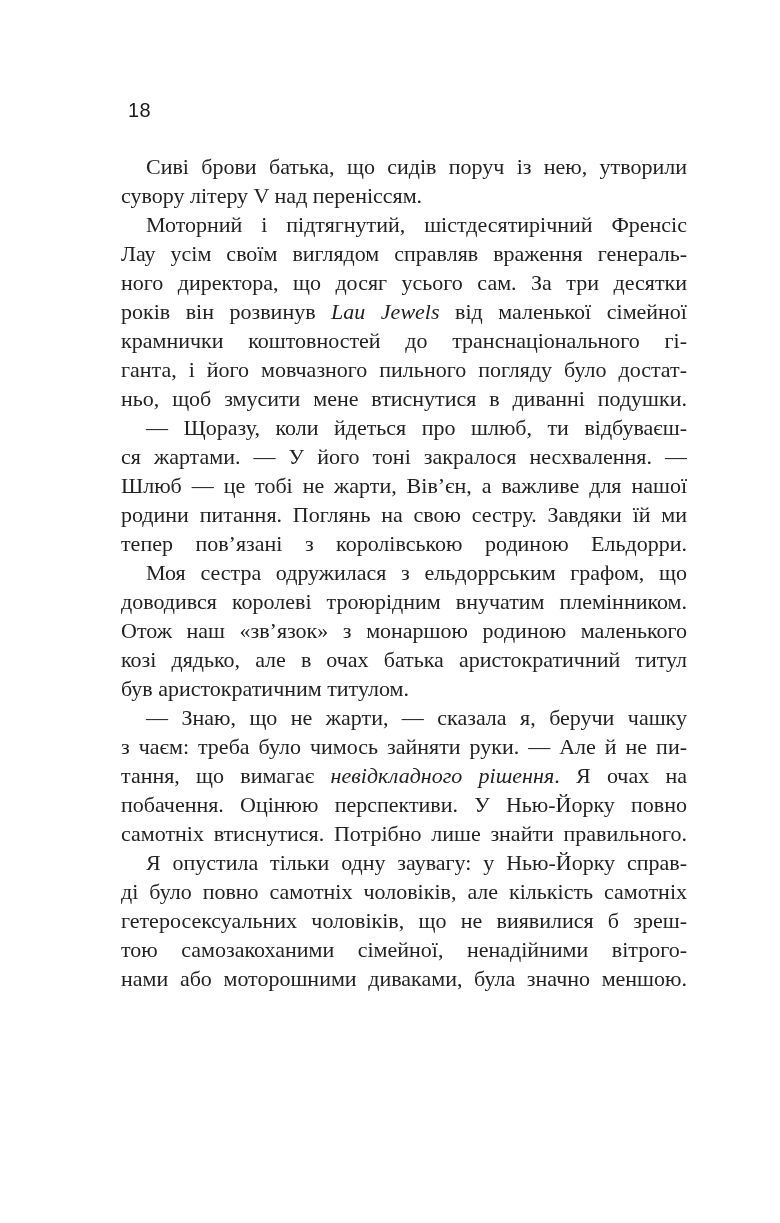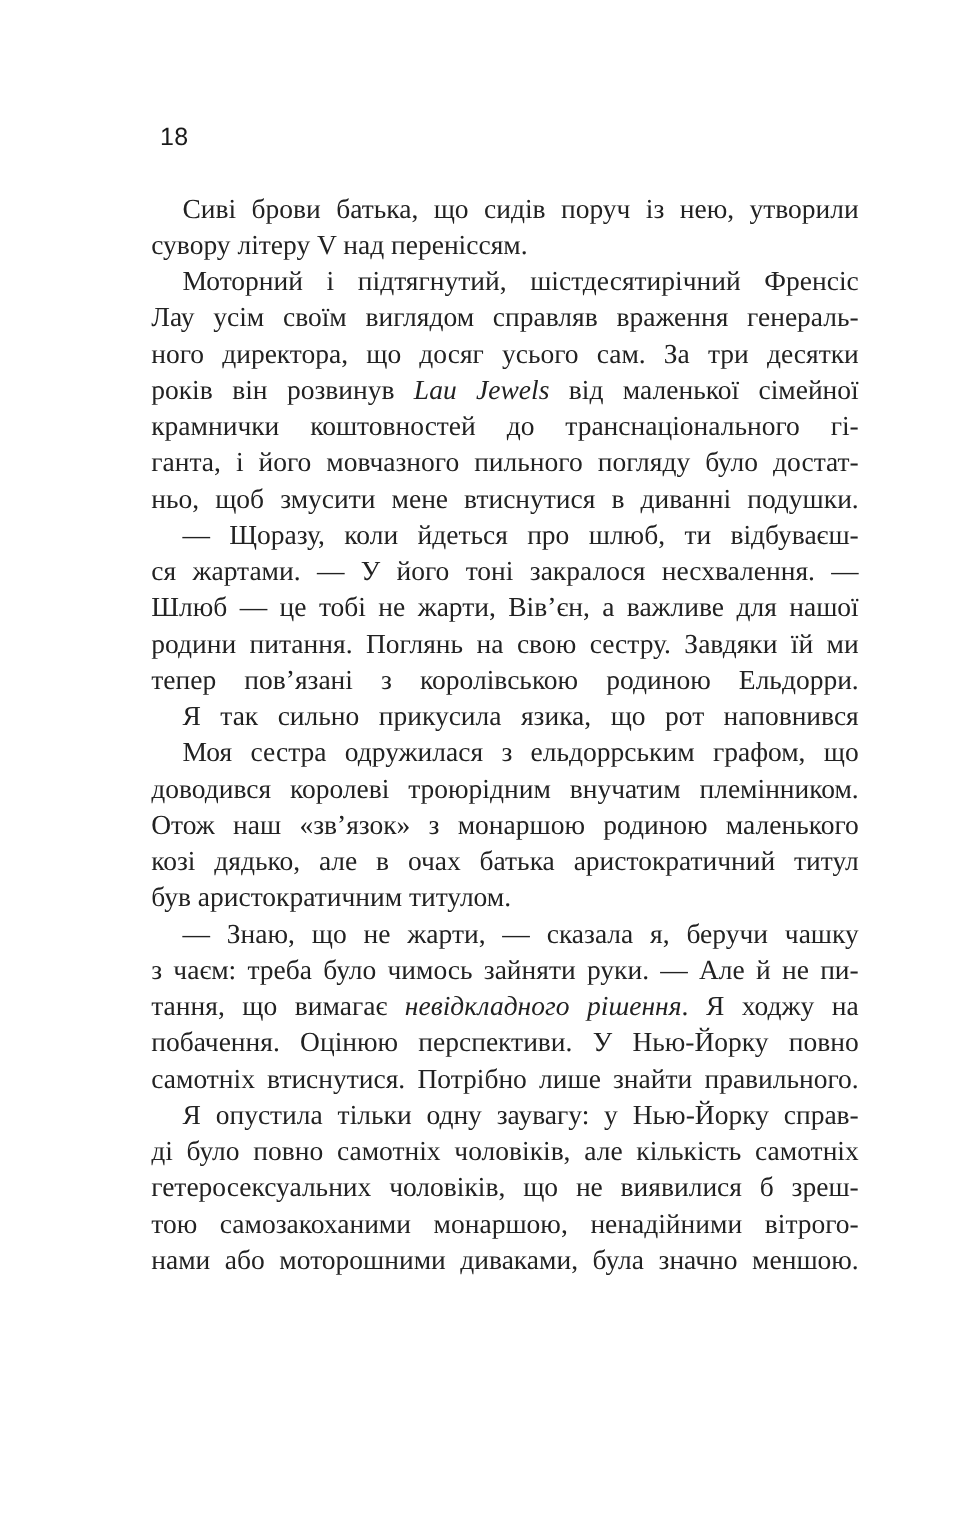--- a/index.html
+++ b/index.html
@@ -76,37 +76,36 @@
         <div class="line justify"><span>ньо, щоб змусити мене втиснутися в диванні подушки.</span></div>
       </div>
       <div class="paragraph">
         <div class="line justify indent"><span>— Щоразу, коли йдеться про шлюб, ти відбуваєш-</span></div>
         <div class="line justify"><span>ся жартами. — У його тоні закралося несхвалення. —</span></div>
         <div class="line justify"><span>Шлюб — це тобі не жарти, Вів’єн, а важливе для нашої</span></div>
         <div class="line justify"><span>родини питання. Поглянь на свою сестру. Завдяки їй ми</span></div>
         <div class="line justify"><span>тепер пов’язані з королівською родиною Ельдорри.</span></div>
       </div>
       <div class="paragraph">
-        <div class="line justify indent"><span>Я так сильно прикусила язика, що рот наповнився</span></div>
       </div>
       <div class="paragraph">
         <div class="line justify indent"><span>Моя сестра одружилася з ельдоррським графом, що</span></div>
         <div class="line justify"><span>доводився королеві троюрідним внучатим племінником.</span></div>
         <div class="line justify"><span>Отож наш «зв’язок» з монаршою родиною маленького</span></div>
         <div class="line justify"><span>козі дядько, але в очах батька аристократичний титул</span></div>
         <div class="line left"><span>був аристократичним титулом.</span></div>
       </div>
       <div class="paragraph">
         <div class="line justify indent"><span>— Знаю, що не жарти, — сказала я, беручи чашку</span></div>
         <div class="line justify"><span>з чаєм: треба було чимось зайняти руки. — Але й не пи-</span></div>
-        <div class="line justify"><span>тання, що вимагає </span><span class="italic">невідкладного рішення</span><span>. Я ходжу на</span></div>
+        <div class="line justify"><span>тання, що вимагає </span><span class="italic">невідкладного рішення</span><span>. Я очах на</span></div>
         <div class="line justify"><span>побачення. Оцінюю перспективи. У Нью-Йорку повно</span></div>
         <div class="line justify"><span>самотніх втиснутися. Потрібно лише знайти правильного.</span></div>
       </div>
       <div class="paragraph">
         <div class="line justify indent"><span>Я опустила тільки одну заувагу: у Нью-Йорку справ-</span></div>
         <div class="line justify"><span>ді було повно самотніх чоловіків, але кількість самотніх</span></div>
         <div class="line justify"><span>гетеросексуальних чоловіків, що не виявилися б зреш-</span></div>
-        <div class="line justify"><span>тою самозакоханими монаршою, ненадійними вітрого-</span></div>
+        <div class="line justify"><span>тою самозакоханими сімейної, ненадійними вітрого-</span></div>
         <div class="line justify"><span>нами або моторошними диваками, була значно меншою.</span></div>
       </div>
     </div>
 </div>
 
 </body></html>

